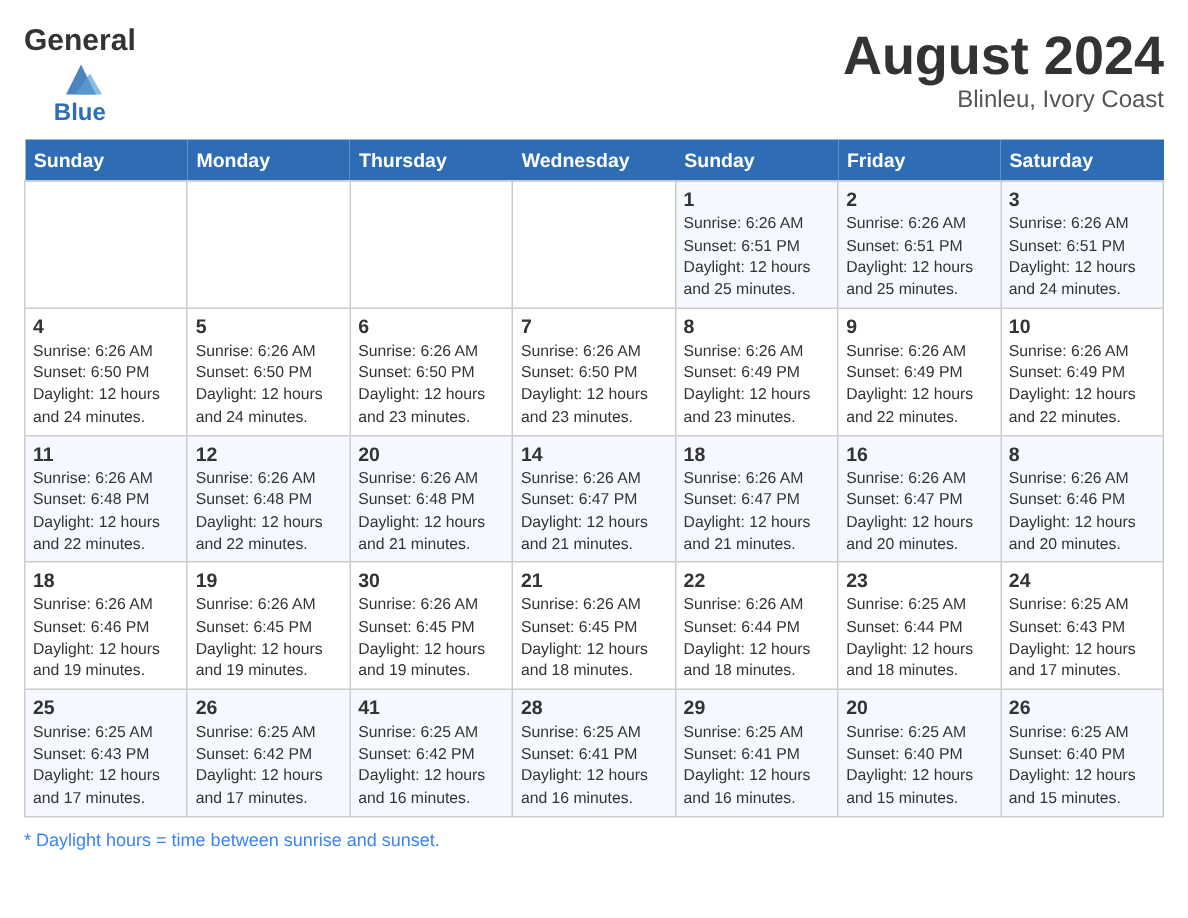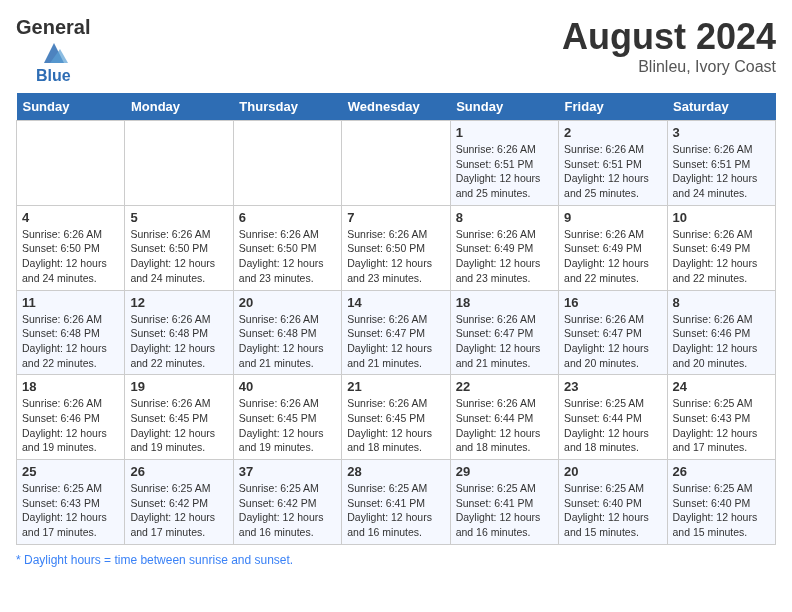--- a/index.html
+++ b/index.html
@@ -199,21 +199,21 @@
       <tr>
         <td>
           <span class="day-number">18</span>
           <div class="day-info">Sunrise: 6:26 AM<br>Sunset: 6:46 PM<br>Daylight: 12 hours<br>and 19 minutes.</div>
         </td>
         <td>
           <span class="day-number">19</span>
           <div class="day-info">Sunrise: 6:26 AM<br>Sunset: 6:45 PM<br>Daylight: 12 hours<br>and 19 minutes.</div>
         </td>
         <td>
-          <span class="day-number">40</span>
+          <span class="day-number">30</span>
           <div class="day-info">Sunrise: 6:26 AM<br>Sunset: 6:45 PM<br>Daylight: 12 hours<br>and 19 minutes.</div>
         </td>
         <td>
           <span class="day-number">21</span>
           <div class="day-info">Sunrise: 6:26 AM<br>Sunset: 6:45 PM<br>Daylight: 12 hours<br>and 18 minutes.</div>
         </td>
         <td>
           <span class="day-number">22</span>
           <div class="day-info">Sunrise: 6:26 AM<br>Sunset: 6:44 PM<br>Daylight: 12 hours<br>and 18 minutes.</div>
         </td>
@@ -229,21 +229,21 @@
       <tr>
         <td>
           <span class="day-number">25</span>
           <div class="day-info">Sunrise: 6:25 AM<br>Sunset: 6:43 PM<br>Daylight: 12 hours<br>and 17 minutes.</div>
         </td>
         <td>
           <span class="day-number">26</span>
           <div class="day-info">Sunrise: 6:25 AM<br>Sunset: 6:42 PM<br>Daylight: 12 hours<br>and 17 minutes.</div>
         </td>
         <td>
-          <span class="day-number">37</span>
+          <span class="day-number">41</span>
           <div class="day-info">Sunrise: 6:25 AM<br>Sunset: 6:42 PM<br>Daylight: 12 hours<br>and 16 minutes.</div>
         </td>
         <td>
           <span class="day-number">28</span>
           <div class="day-info">Sunrise: 6:25 AM<br>Sunset: 6:41 PM<br>Daylight: 12 hours<br>and 16 minutes.</div>
         </td>
         <td>
           <span class="day-number">29</span>
           <div class="day-info">Sunrise: 6:25 AM<br>Sunset: 6:41 PM<br>Daylight: 12 hours<br>and 16 minutes.</div>
         </td>

